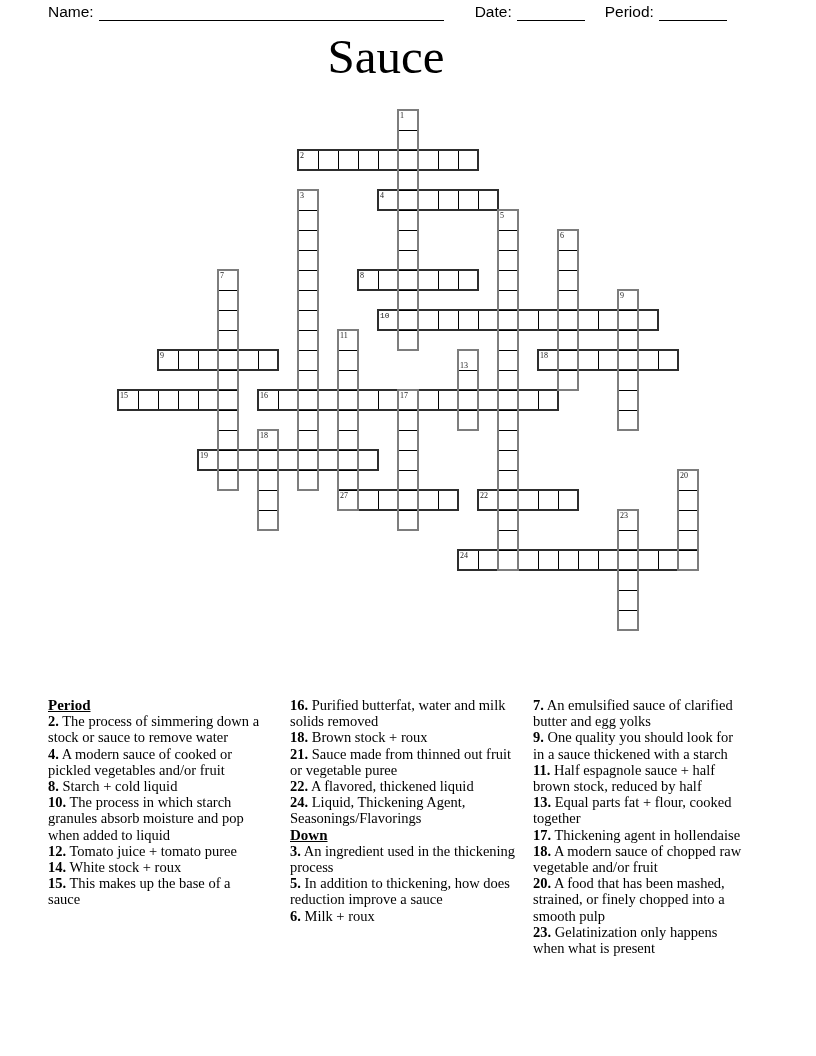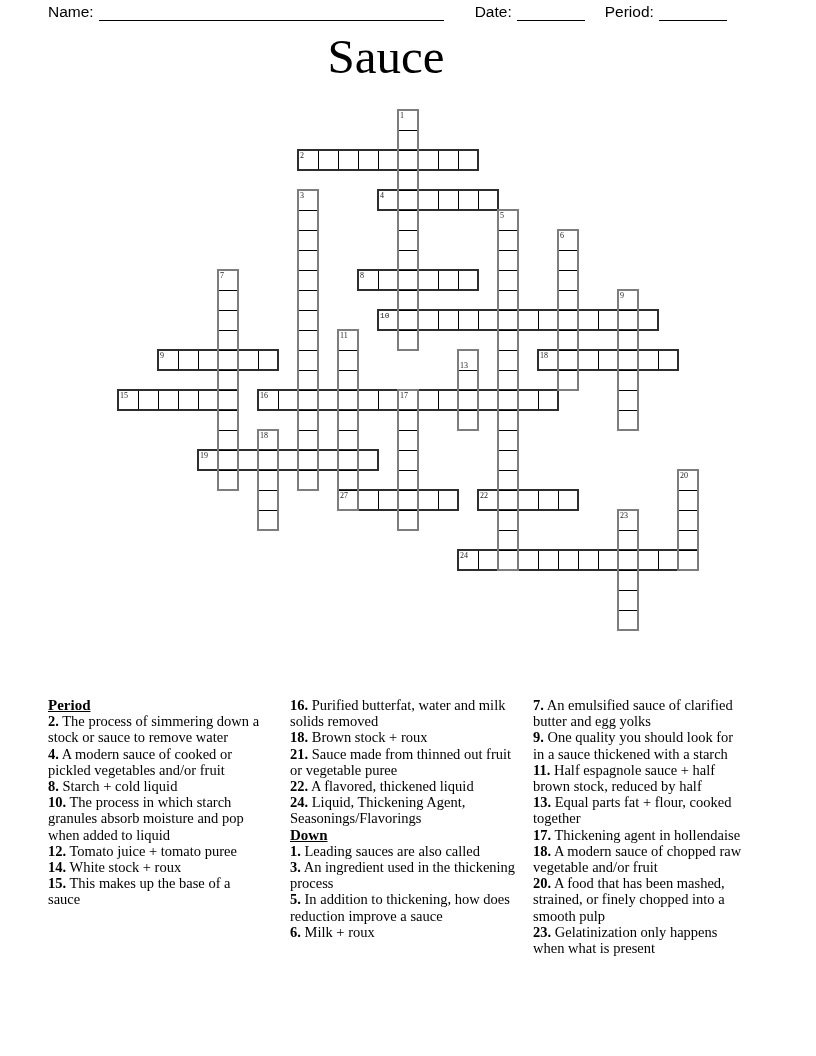--- a/index.html
+++ b/index.html
@@ -117,21 +117,20 @@
       <div class="clue"><b>14.</b> White stock + roux</div>
       <div class="clue"><b>15.</b> This makes up the base of a sauce</div>
     </div>
   <div class="clue-col clue-col-2" id="clue-col-2">
       <div class="clue"><b>16.</b> Purified butterfat, water and milk solids removed</div>
       <div class="clue"><b>18.</b> Brown stock + roux</div>
       <div class="clue"><b>21.</b> Sauce made from thinned out fruit or vegetable puree</div>
       <div class="clue"><b>22.</b> A flavored, thickened liquid</div>
       <div class="clue"><b>24.</b> Liquid, Thickening Agent, Seasonings/Flavorings</div>
       <div class="clue-header">Down</div>
-      <div class="clue"><b>1.</b> Leading sauces are also called</div>
       <div class="clue"><b>3.</b> An ingredient used in the thickening process</div>
       <div class="clue"><b>5.</b> In addition to thickening, how does reduction improve a sauce</div>
       <div class="clue"><b>6.</b> Milk + roux</div>
     </div>
   <div class="clue-col clue-col-3" id="clue-col-3">
       <div class="clue"><b>7.</b> An emulsified sauce of clarified butter and egg yolks</div>
       <div class="clue"><b>9.</b> One quality you should look for in a sauce thickened with a starch</div>
       <div class="clue"><b>11.</b> Half espagnole sauce + half brown stock, reduced by half</div>
       <div class="clue"><b>13.</b> Equal parts fat + flour, cooked together</div>
       <div class="clue"><b>17.</b> Thickening agent in hollendaise</div>

